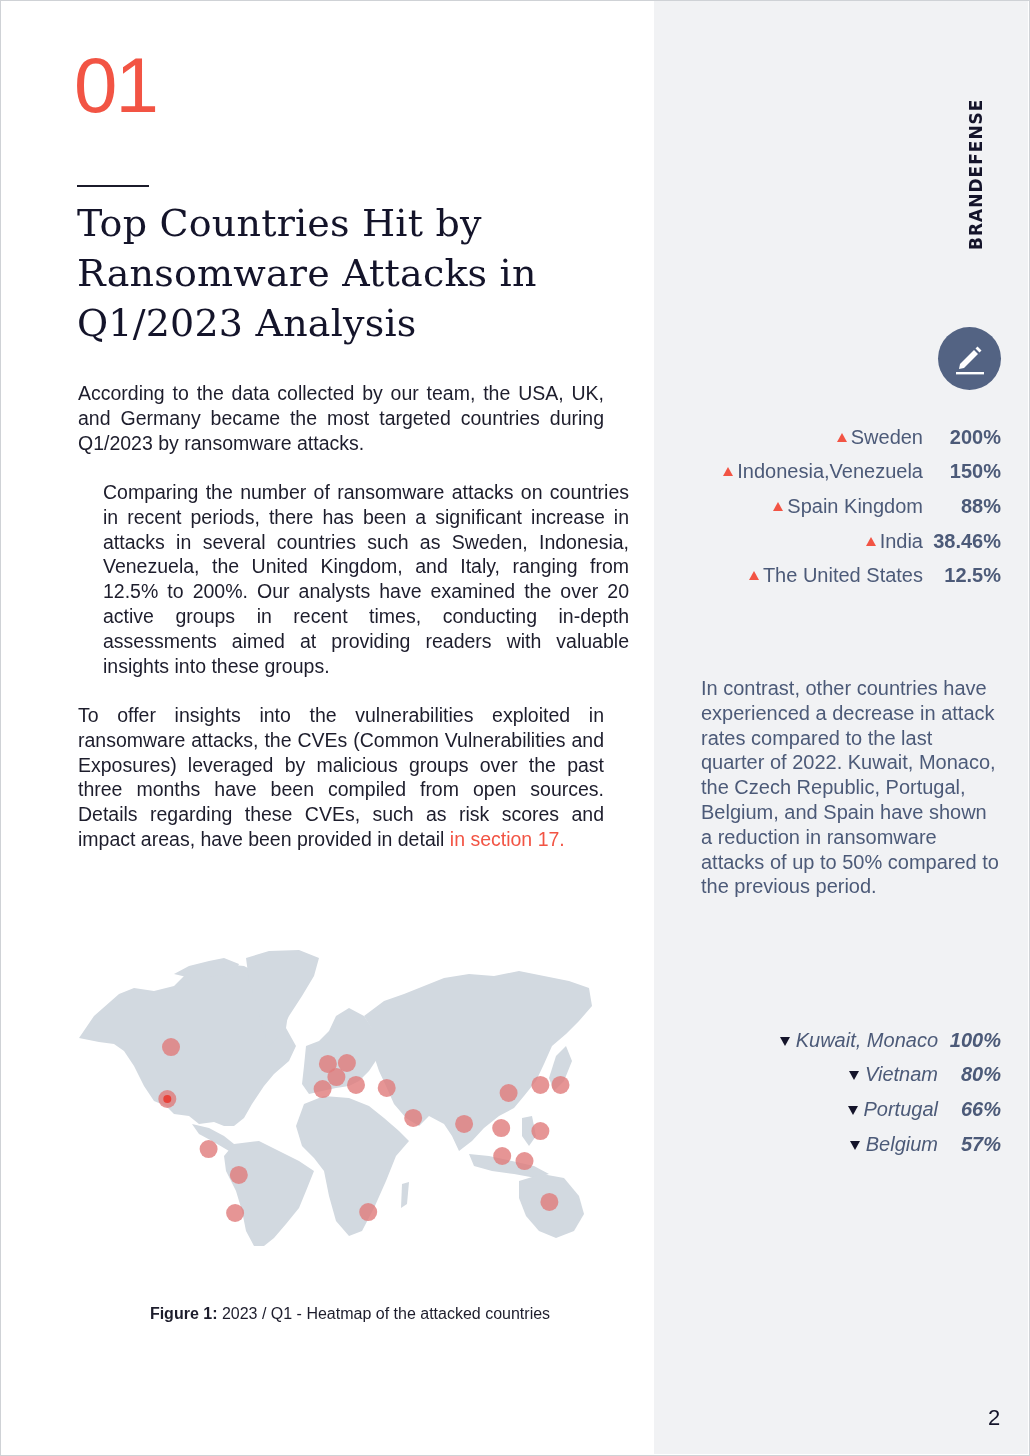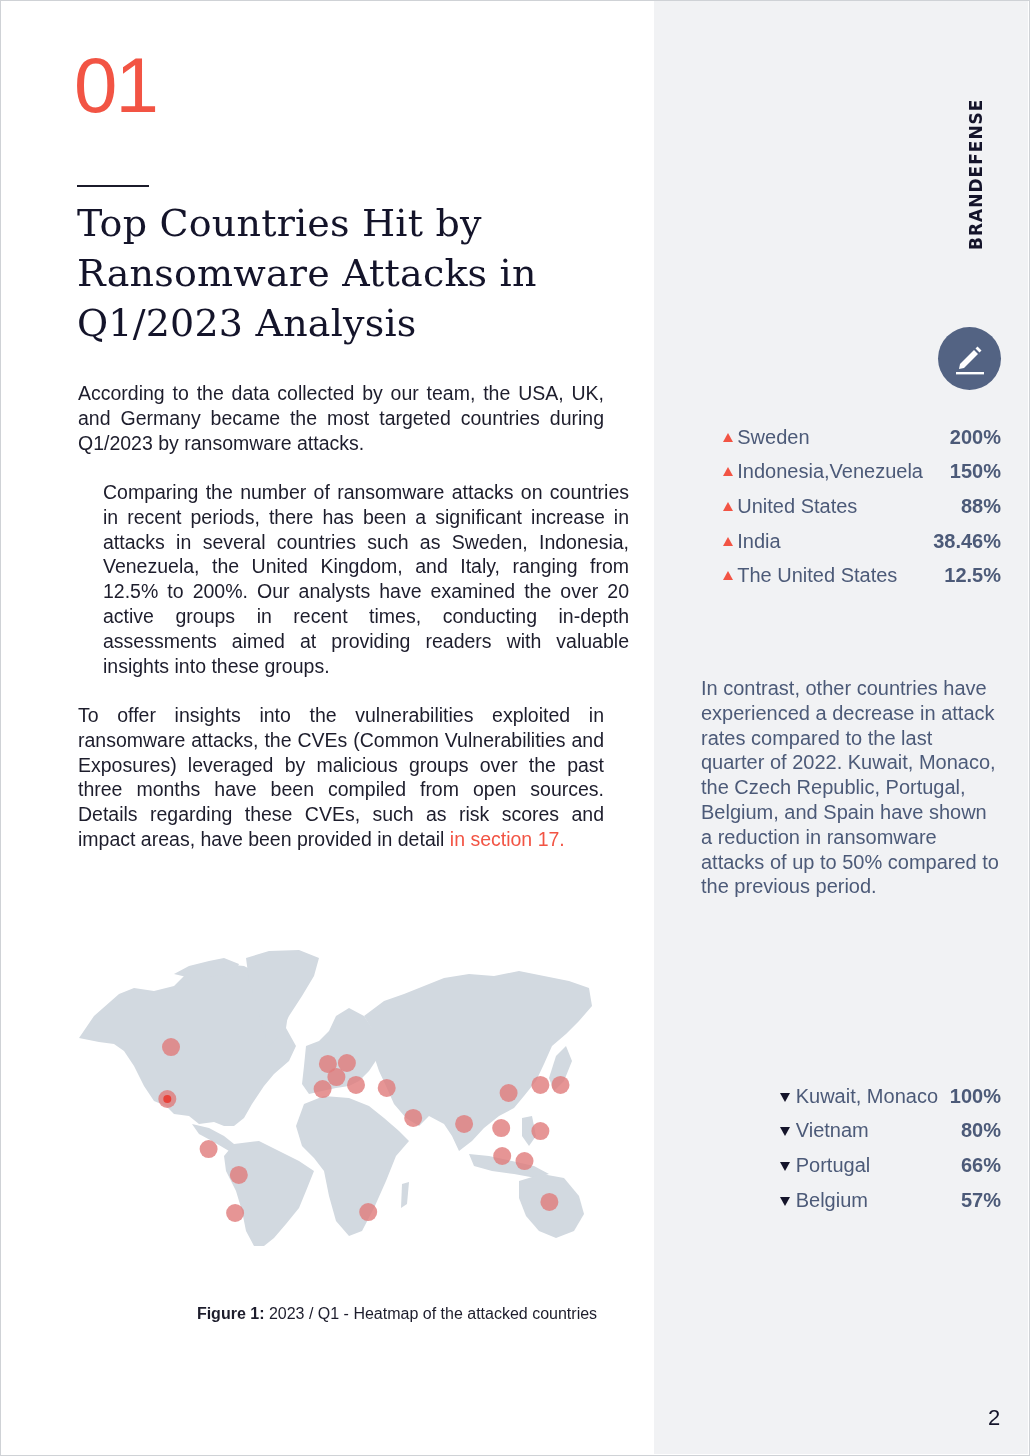--- a/index.html
+++ b/index.html
@@ -9,35 +9,35 @@
   .right-panel { position:absolute; left:654px; top:1px; width:374px; height:1453px; background:#f1f2f4; }
   .section-num { position:absolute; left:74px; top:46px; font-size:78px; color:#f25444; font-family:"Liberation Sans", sans-serif; letter-spacing:-2px; line-height:1; }
   .rule { position:absolute; left:77px; top:185px; width:72px; height:2px; background:#1b1b2a; }
   .title { position:absolute; left:77px; top:198px; width:520px; font-family:"DejaVu Serif", serif; font-size:38px; line-height:50px; color:#14142a; letter-spacing:0.2px; }
   .body { position:absolute; left:78px; width:526px; font-family:"Liberation Sans", sans-serif; font-size:19.5px; line-height:24.8px; color:#1d1d2c; text-align:justify; }
   .p1 { top:381px; }
   .p2 { top:480px;margin-left:25px; }
   .p3 { top:703px; }
   .link { color:#f25444; }
   .map { position:absolute; left:74px; top:946px; width:530px; height:300px; }
-  .caption { position:absolute; left:0; width:700px; top:1305px; text-align:center; font-family:"Liberation Sans", sans-serif; font-size:16px; color:#1d1d2c;padding-left:47px; }
+  .caption { position:absolute; left:0; width:700px; top:1305px; text-align:center; font-family:"Liberation Sans", sans-serif; font-size:16px; color:#1d1d2c; }
   .caption b { font-weight:bold; }
   .brand { position:absolute; left:966px; top:250px; transform-origin:0 0; transform:rotate(-90deg); font-family:"DejaVu Sans", sans-serif; font-weight:bold; font-size:17px; letter-spacing:1px; color:#14142a; white-space:nowrap; }
   .edit-btn { position:absolute; left:938px; top:327px; width:63px; height:63px; border-radius:50%; background:#536383; }
   .edit-btn svg { position:absolute; left:14px; top:13px; }
   .stat-list { position:absolute; right:29px; font-family:"Liberation Sans", sans-serif; font-size:20px; color:#4c5a78; }
-  .stat-row { display:flex; justify-content:space-between; align-items:center; height:34.6px; }
+  .stat-row { display:flex; justify-content:flex-end; align-items:center; height:34.6px; }
   .stat-label { text-align:right; }
   .stat-val { font-weight:bold; text-align:right; }
   .up .stat-val { width:78px; }
   .down .stat-val { width:63px; }
   .tri-up { display:inline-block; width:0; height:0; border-left:5px solid transparent; border-right:5px solid transparent; border-bottom:9px solid #f25444; margin-right:4px; vertical-align:2px; }
   .tri-down { display:inline-block; width:0; height:0; border-left:5px solid transparent; border-right:5px solid transparent; border-top:9px solid #14142a; margin-right:6px; vertical-align:1px; }
   .ups { top:420px; }
-  .downs { top:1079px; }
+  .downs { top:1023px;font-style:italic; }
   .contrast { position:absolute; right:29px; top:676px; width:300px; font-family:"Liberation Sans", sans-serif; font-size:20px; line-height:24.8px; color:#4c5a78; }
   .page-num { position:absolute; left:988px; top:1405px; font-family:"Liberation Sans", sans-serif; font-size:22px; color:#14142a; }
 </style>
 </head>
 <body>
 
 <div class="frame"></div>
 <div class="right-panel"></div>
 
 <div class="section-num">01</div>
@@ -115,21 +115,21 @@
 <div class="stat-list ups">
   <div class="stat-row up">
       <span class="stat-label"><span class="tri-up"></span><span>Sweden</span></span>
       <span class="stat-val">200%</span>
     </div>
   <div class="stat-row up">
       <span class="stat-label"><span class="tri-up"></span><span>Indonesia,Venezuela</span></span>
       <span class="stat-val">150%</span>
     </div>
   <div class="stat-row up">
-      <span class="stat-label"><span class="tri-up"></span><span>United States</span></span>
+      <span class="stat-label"><span class="tri-up"></span><span>Spain Kingdom</span></span>
       <span class="stat-val">88%</span>
     </div>
   <div class="stat-row up">
       <span class="stat-label"><span class="tri-up"></span><span>India</span></span>
       <span class="stat-val">38.46%</span>
     </div>
   <div class="stat-row up">
       <span class="stat-label"><span class="tri-up"></span><span>The United States</span></span>
       <span class="stat-val">12.5%</span>
     </div>

